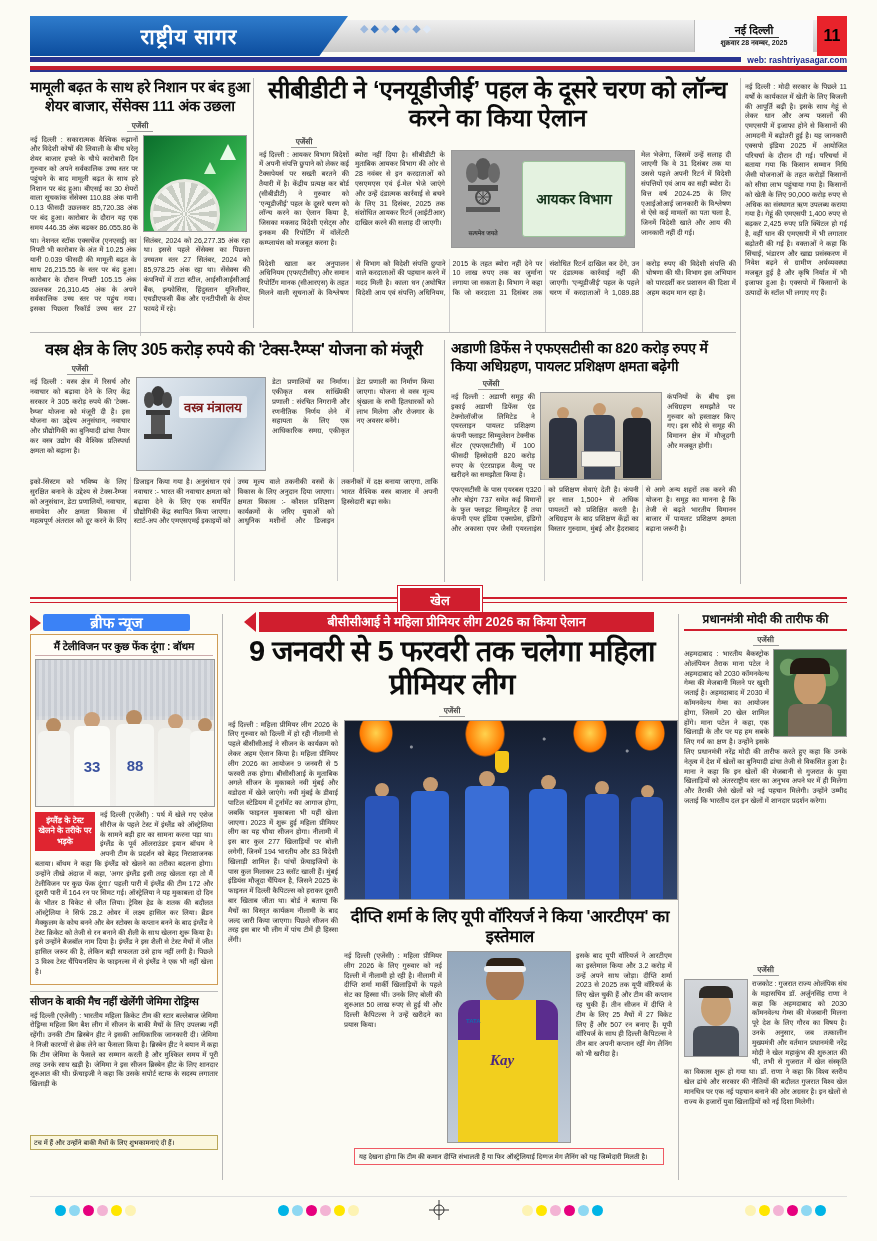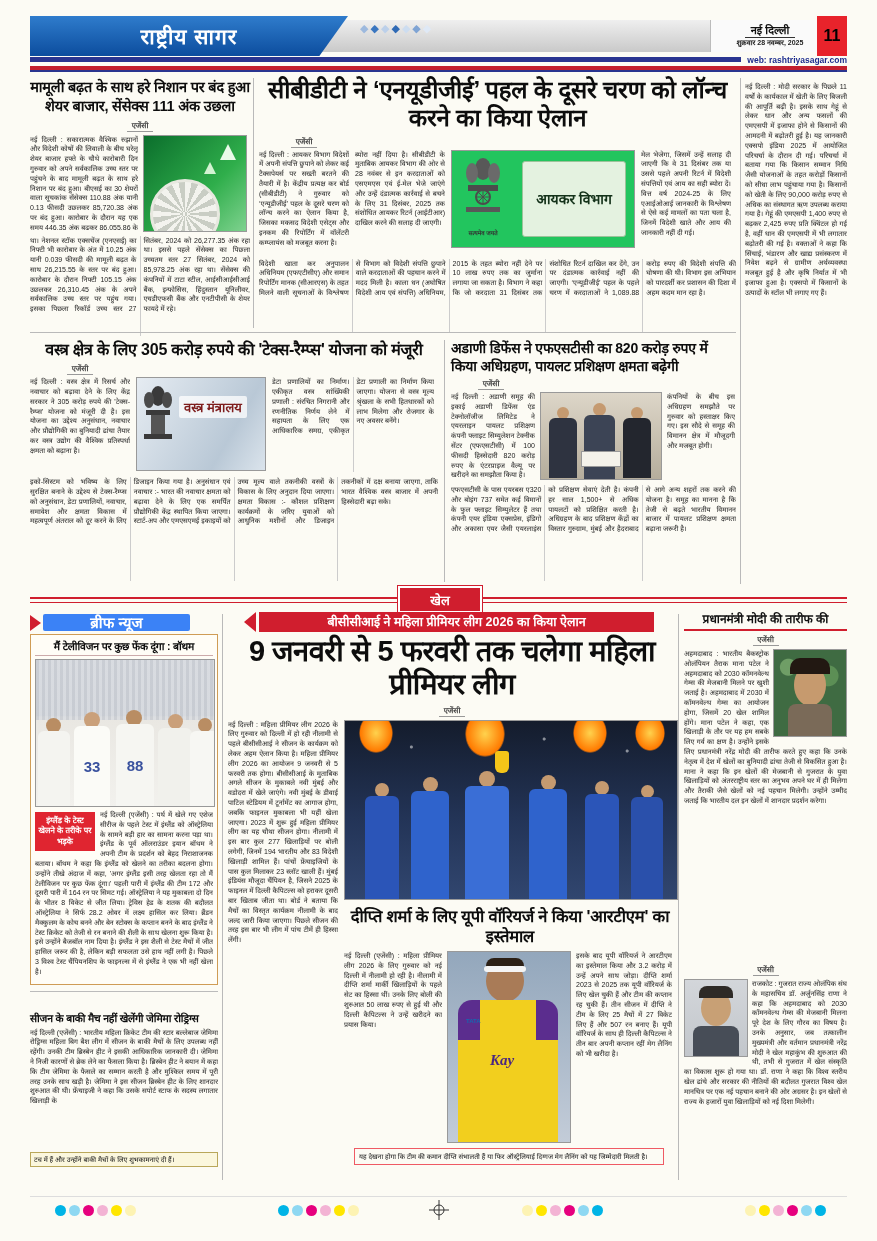--- a/index.html
+++ b/index.html
@@ -17,21 +17,21 @@
   .cols5{column-count:5;column-gap:7px;column-rule:1px solid #ccc;}
   
   .mast-band{background:linear-gradient(#efefef,#c9c9c9);display:flex;align-items:center;}
   .mast-logo{position:absolute;left:0;top:-4px;width:318px;height:40px;
              background:linear-gradient(#2f7ccc,#0c4d9e);
              clip-path:polygon(0 0,100% 0,91% 100%,0 100%);
              display:flex;align-items:center;justify-content:center;}
   .mast-logo span{color:#fff;font-size:21px;font-weight:800;letter-spacing:1px;}
   .diamonds{position:absolute;left:330px;top:2px;font-size:11px;letter-spacing:2px;}
   .mast-section{position:absolute;left:0;right:0;text-align:center;font-size:21px;font-weight:800;color:#161616;}
-  .mast-date{position:absolute;right:18px;top:0;width:118px;height:32px;text-align:center;background:#fafafa;border-left:1px solid #bbb;}
+  .mast-date{position:absolute;right:34px;top:0;width:118px;height:32px;text-align:center;background:#fafafa;border-left:1px solid #bbb;}
   .mast-date .city{font-size:11px;font-weight:800;border-bottom:1px solid #333;display:inline-block;padding:1px 6px 0;}
   .mast-date .date{font-size:7px;font-weight:700;color:#222;}
   .mast-page{position:absolute;right:0;top:-4px;width:30px;height:40px;background:#e8232b;color:#000000;
              display:flex;align-items:center;justify-content:center;font-size:16px;font-weight:800;}
   .rule-navy{background:#2a3590;}
   .rule-red{background:#c31f2e;}
   .web{font-size:8.5px;font-weight:800;color:#1d2d8f;}
   
   .hl{font-weight:800;color:#0d0d0d;letter-spacing:-0.2px;}
   .tag-red{float:left;width:56px;background:#e02530;color:#fff;font-size:8px;font-weight:800;
@@ -92,21 +92,21 @@
   </section>
 
   <div class="abs vrule" style="left:253px;top:78px;height:250px;"></div>
 
   <section class="abs" style="left:259px;top:76px;width:477px;height:252px;">
     <div class="hl" style="font-size:24px;line-height:1.18;text-align:center;">सीबीडीटी ने ‘एनयूडीजीई’ पहल के दूसरे चरण को लॉन्च करने का किया ऐलान</div>
     <div class="byline" style="width:90px;margin:3px 0 2px;">एजेंसी</div>
     <div style="display:flex;gap:6px;">
       <div class="body-text" style="width:90px;height:104px;">नई दिल्ली : आयकर विभाग विदेशों में अपनी संपत्ति छुपाने को लेकर कई टैक्सपेयर्स पर सख्ती बरतने की तैयारी में है। केंद्रीय प्रत्यक्ष कर बोर्ड (सीबीडीटी) ने गुरुवार को ‘एन्यूडीजीई’ पहल के दूसरे चरण को लॉन्च करने का ऐलान किया है, जिसका मकसद विदेशी एसेट्स और इनकम की रिपोर्टिंग में वॉलेंटरी कम्प्लायंस को मजबूत करना है।</div>
       <div class="body-text" style="width:90px;height:104px;">ब्योरा नहीं दिया है। सीबीडीटी के मुताबिक आयकर विभाग की ओर से 28 नवंबर से इन करदाताओं को एसएमएस एवं ई-मेल भेजे जाएंगे और उन्हें दंडात्मक कार्रवाई से बचने के लिए 31 दिसंबर, 2025 तक संशोधित आयकर रिटर्न (आईटीआर) दाखिल करने की सलाह दी जाएगी।</div>
-      <div class="ph" style="width:182px;height:96px;background:#22c55e;display:flex;">
+      <div class="ph" style="width:182px;height:96px;background:#a3a3a3;display:flex;">
         <div style="width:62px;text-align:center;">
           <svg width="46" height="70" viewBox="0 0 46 70" style="margin-top:4px;">
             <ellipse cx="23" cy="14" rx="8" ry="11" fill="#585858"></ellipse>
             <ellipse cx="12" cy="18" rx="6" ry="10" fill="#6a6a6a"></ellipse>
             <ellipse cx="34" cy="18" rx="6" ry="10" fill="#6a6a6a"></ellipse>
             <rect x="8" y="30" width="30" height="6" fill="#4c4c4c"></rect>
             <circle cx="23" cy="42" r="7" fill="none" stroke="#4c4c4c" stroke-width="2"></circle>
             <path d="M23 35v14M16 42h14M18 37l10 10M28 37l-10 10" stroke="#4c4c4c" stroke-width="1"></path>
             <rect x="6" y="52" width="34" height="5" fill="#585858"></rect>
           </svg>
@@ -198,21 +198,21 @@
         </div>
         <div class="head-c" style="left:132px;top:54px;width:15px;height:15px;background:#caa07a;"></div>
         <div class="torso" style="left:122px;top:68px;width:34px;height:78px;background:#f1f1ec;"></div>
         <div class="head-c" style="left:162px;top:58px;width:14px;height:14px;background:#b98d63;"></div>
         <div class="torso" style="left:154px;top:71px;width:30px;height:75px;background:#f7f7f3;"></div>
       </div>
       <div class="body-text" style="margin-top:3px;height:170px;">
         <span class="tag-red">इंग्लैंड के टेस्ट खेलने के तरीके पर भड़के</span><span>नई दिल्ली (एजेंसी) : पर्थ में खेले गए एशेज सीरीज के पहले टेस्ट में इंग्लैंड को ऑस्ट्रेलिया के सामने बड़ी हार का सामना करना पड़ा था। इंग्लैंड के पूर्व ऑलराउंडर इयान बॉथम ने अपनी टीम के प्रदर्शन को बेहद निराशाजनक बताया। बॉथम ने कहा कि इंग्लैंड को खेलने का तरीका बदलना होगा। उन्होंने तीखे अंदाज में कहा, 'अगर इंग्लैंड इसी तरह खेलता रहा तो मैं टेलीविजन पर कुछ फेंक दूंगा।' पहली पारी में इंग्लैंड की टीम 172 और दूसरी पारी में 164 रन पर सिमट गई। ऑस्ट्रेलिया ने यह मुकाबला दो दिन के भीतर 8 विकेट से जीत लिया। ट्रेविस हेड के शतक की बदौलत ऑस्ट्रेलिया ने सिर्फ 28.2 ओवर में लक्ष्य हासिल कर लिया। ब्रैंडन मैक्कुलम के कोच बनने और बेन स्टोक्स के कप्तान बनने के बाद इंग्लैंड ने टेस्ट क्रिकेट को तेजी से रन बनाने की शैली के साथ खेलना शुरू किया है। इसे उन्होंने बैजबॉल नाम दिया है। इंग्लैंड ने इस शैली से टेस्ट मैचों में जीत हासिल जरूर की है, लेकिन बड़ी सफलता उसे हाथ नहीं लगी है। पिछले 3 विश्व टेस्ट चैंपियनशिप के फाइनल्स में से इंग्लैंड ने एक भी नहीं खेला है।</span>
       </div>
     </div>
-    <div class="hl" style="font-size:10.5px;line-height:1.3;margin-top:6px;border-top:1px solid #bbb;padding-top:20px;">सीजन के बाकी मैच नहीं खेलेंगी जेमिमा रोड्रिग्स</div>
+    <div class="hl" style="font-size:10.5px;line-height:1.3;margin-top:6px;border-top:1px solid #bbb;padding-top:3px;">सीजन के बाकी मैच नहीं खेलेंगी जेमिमा रोड्रिग्स</div>
     <div class="body-text" style="margin-top:2px;height:122px;">नई दिल्ली (एजेंसी) : भारतीय महिला क्रिकेट टीम की स्टार बल्लेबाज जेमिमा रोड्रिग्स महिला बिग बैश लीग में सीजन के बाकी मैचों के लिए उपलब्ध नहीं रहेंगी। उनकी टीम ब्रिस्बेन हीट ने इसकी आधिकारिक जानकारी दी। जेमिमा ने निजी कारणों से ब्रेक लेने का फैसला किया है। ब्रिस्बेन हीट ने बयान में कहा कि टीम जेमिमा के फैसले का सम्मान करती है और मुश्किल समय में पूरी तरह उनके साथ खड़ी है। जेमिमा ने इस सीजन ब्रिस्बेन हीट के लिए शानदार शुरुआत की थी। फ्रेंचाइजी ने कहा कि उसके सपोर्ट स्टाफ के सदस्य लगातार खिलाड़ी के</div>
     <div class="endnote" style="margin-top:2px;">टच में हैं और उन्होंने बाकी मैचों के लिए शुभकामनाएं दी हैं।</div>
   </section>
 
   <div class="abs vrule" style="left:222px;top:614px;height:566px;"></div>
 
   <section class="abs" style="left:228px;top:612px;width:448px;height:572px;">
     <div class="kicker" style="width:410px;margin-left:16px;">
       <div class="tri"></div>
       <div class="bar">बीसीसीआई ने महिला प्रीमियर लीग 2026 का किया ऐलान</div>

